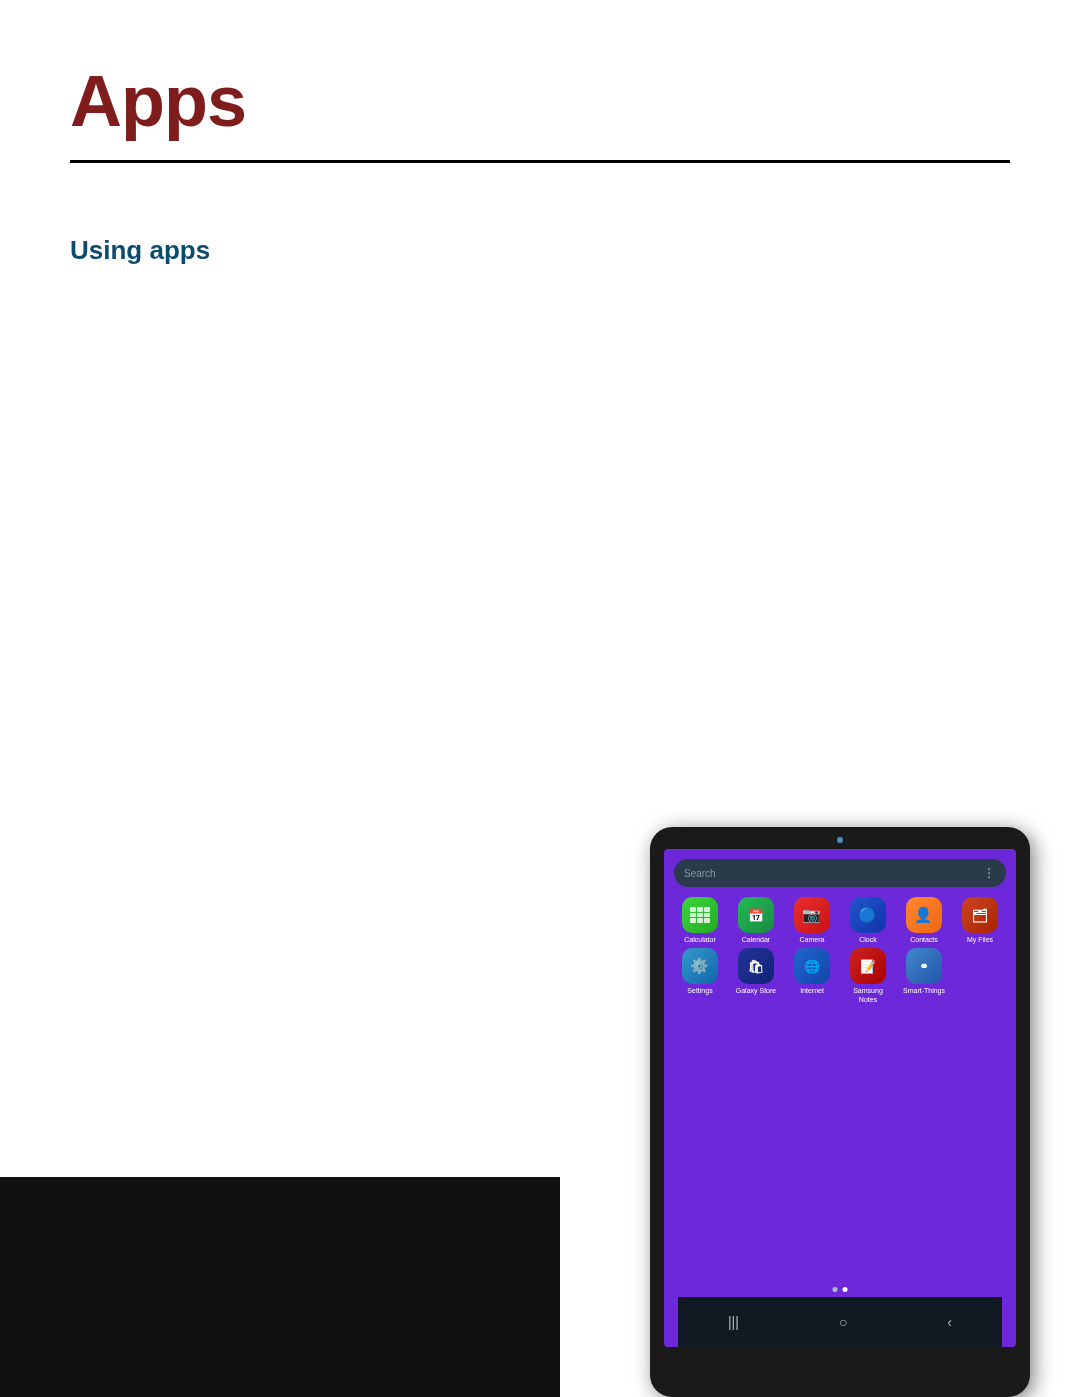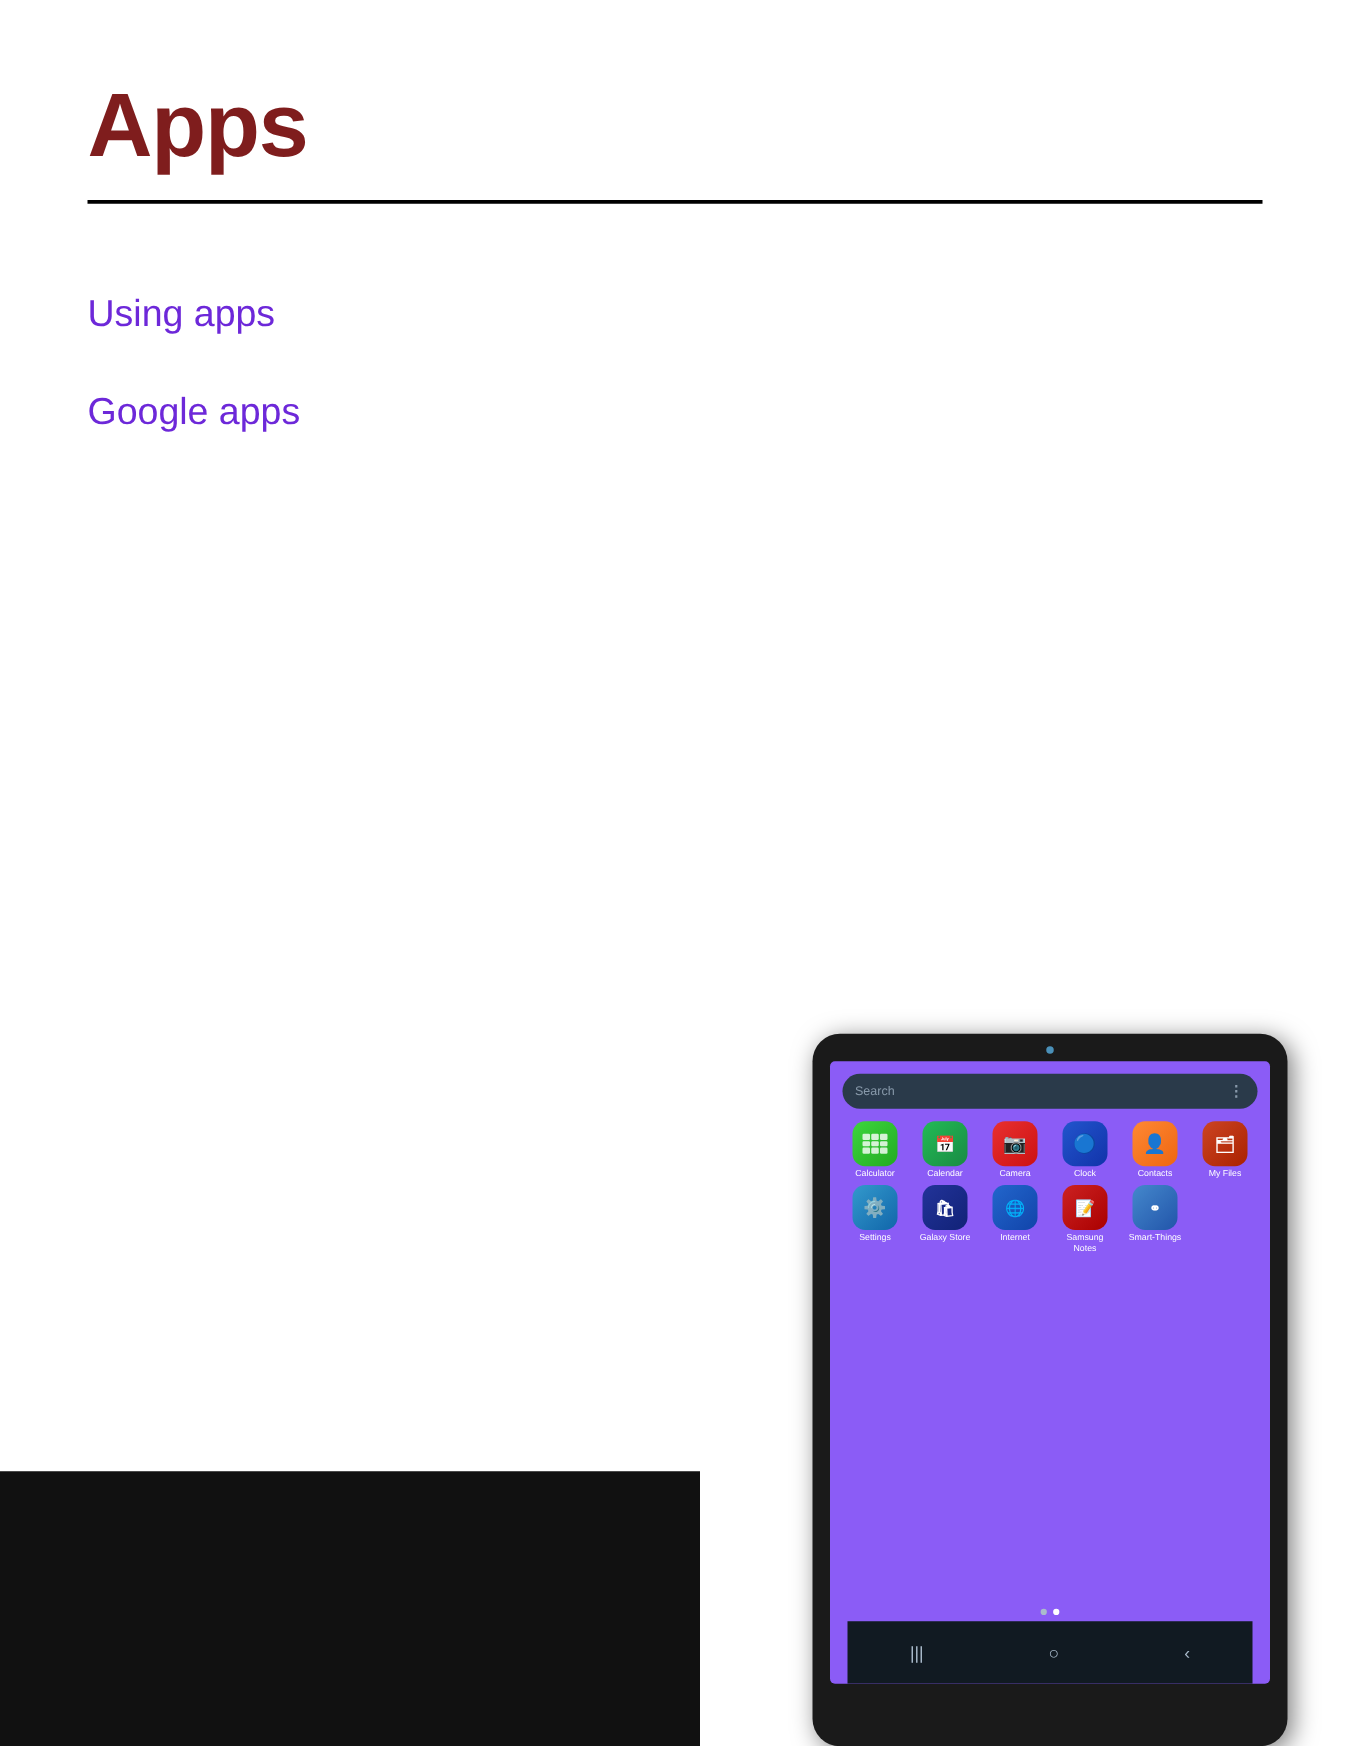--- a/index.html
+++ b/index.html
@@ -31,23 +31,23 @@
       background: #000000;
       margin-bottom: 50px;
     }
 
     .nav-list {
       list-style: none;
     }
 
     .nav-item {
       padding: 22px 0;
-      font-size: 30px;
-      font-weight: 400;
-      color: #6d28d9;
+      font-size: 26px;
+      font-weight: 700;
+      color: #0c4a6e;
       cursor: pointer;
     }
 
     
     .tablet-container {
       position: absolute;
       bottom: 0;
       right: 50px;
       width: 380px;
       height: 570px;
@@ -76,21 +76,21 @@
       z-index: 10;
     }
 
     
     .tablet-screen {
       position: absolute;
       top: 22px;
       left: 14px;
       right: 14px;
       bottom: 50px;
-      background: #8b5cf6;
+      background: #6d28d9;
       border-radius: 4px;
       overflow: hidden;
     }
 
     
     .screen-search {
       margin: 10px 10px 6px 10px;
       background: #2a3a4a;
       border-radius: 20px;
       height: 28px;
@@ -231,21 +231,20 @@
   </style>
 </head>
 <body>
 
 <div class="page-content">
   <h1 class="page-title">Apps</h1>
   <div class="title-divider"></div>
 
   <ul class="nav-list">
     <li class="nav-item">Using apps</li>
-    <li class="nav-item">Google apps</li>
   </ul>
 </div>
 
 <div class="bottom-black"></div>
 
 <div class="tablet-container">
   <div class="tablet-body">
 
     <div class="tablet-camera"></div>
 

